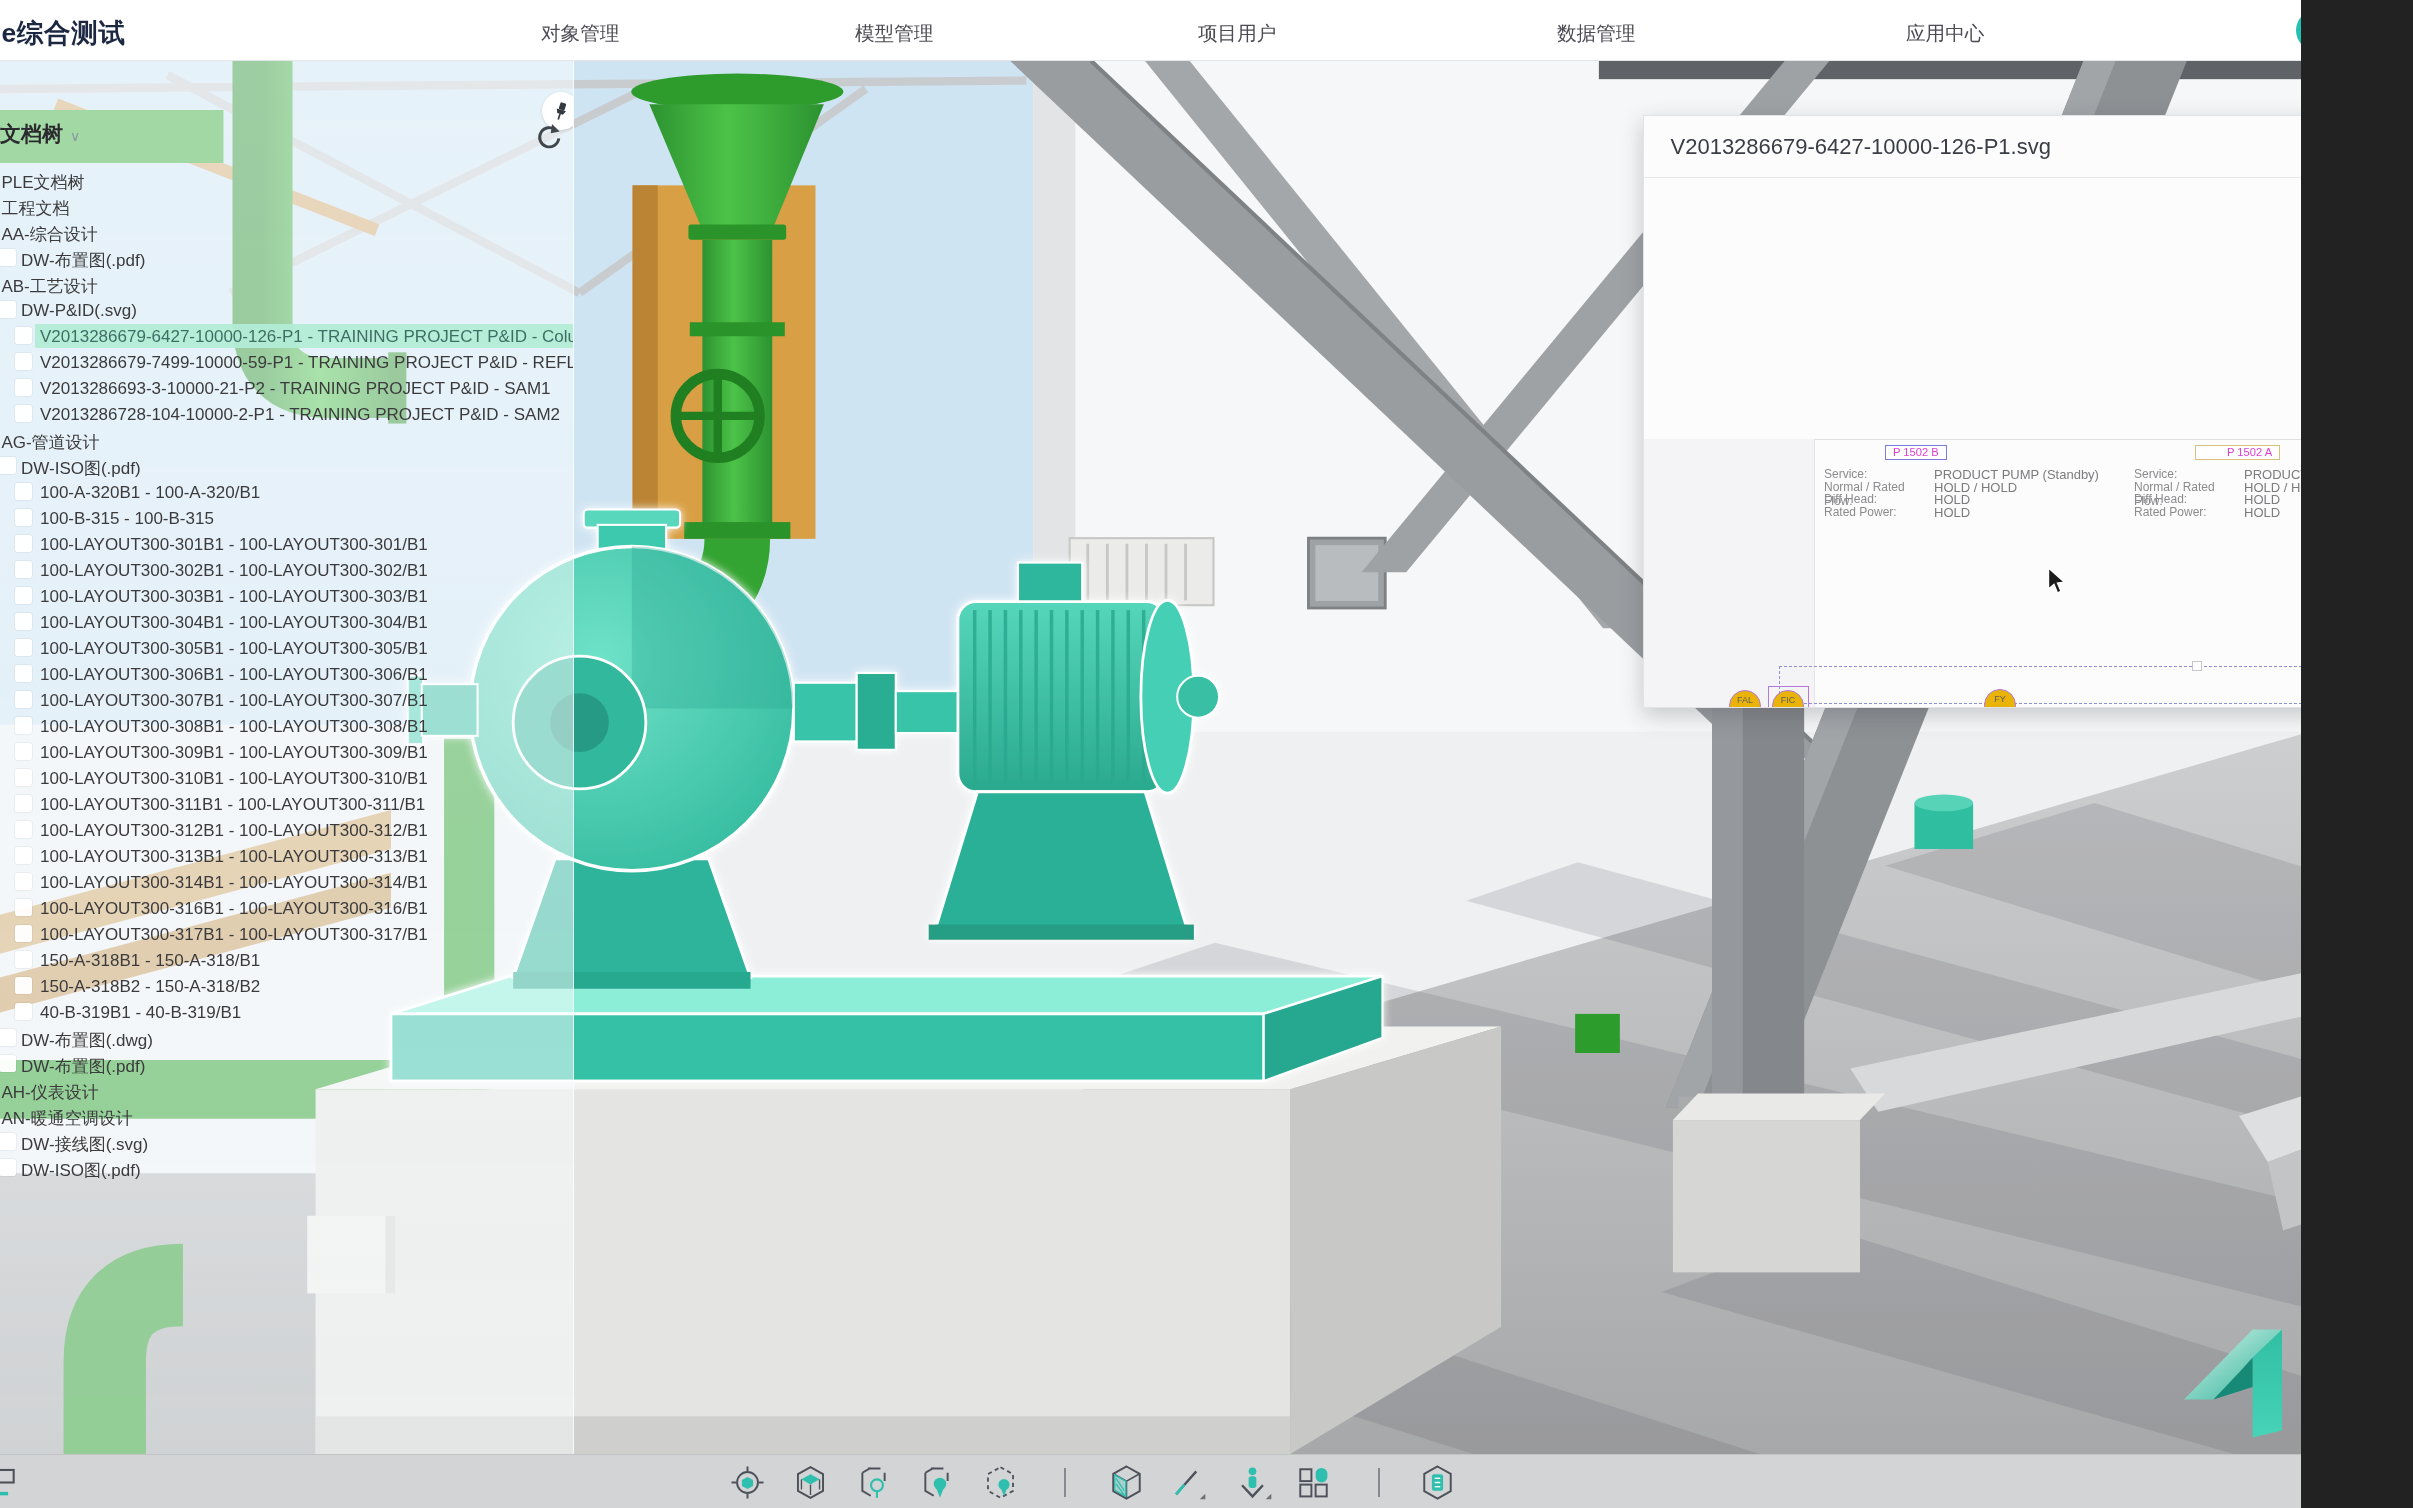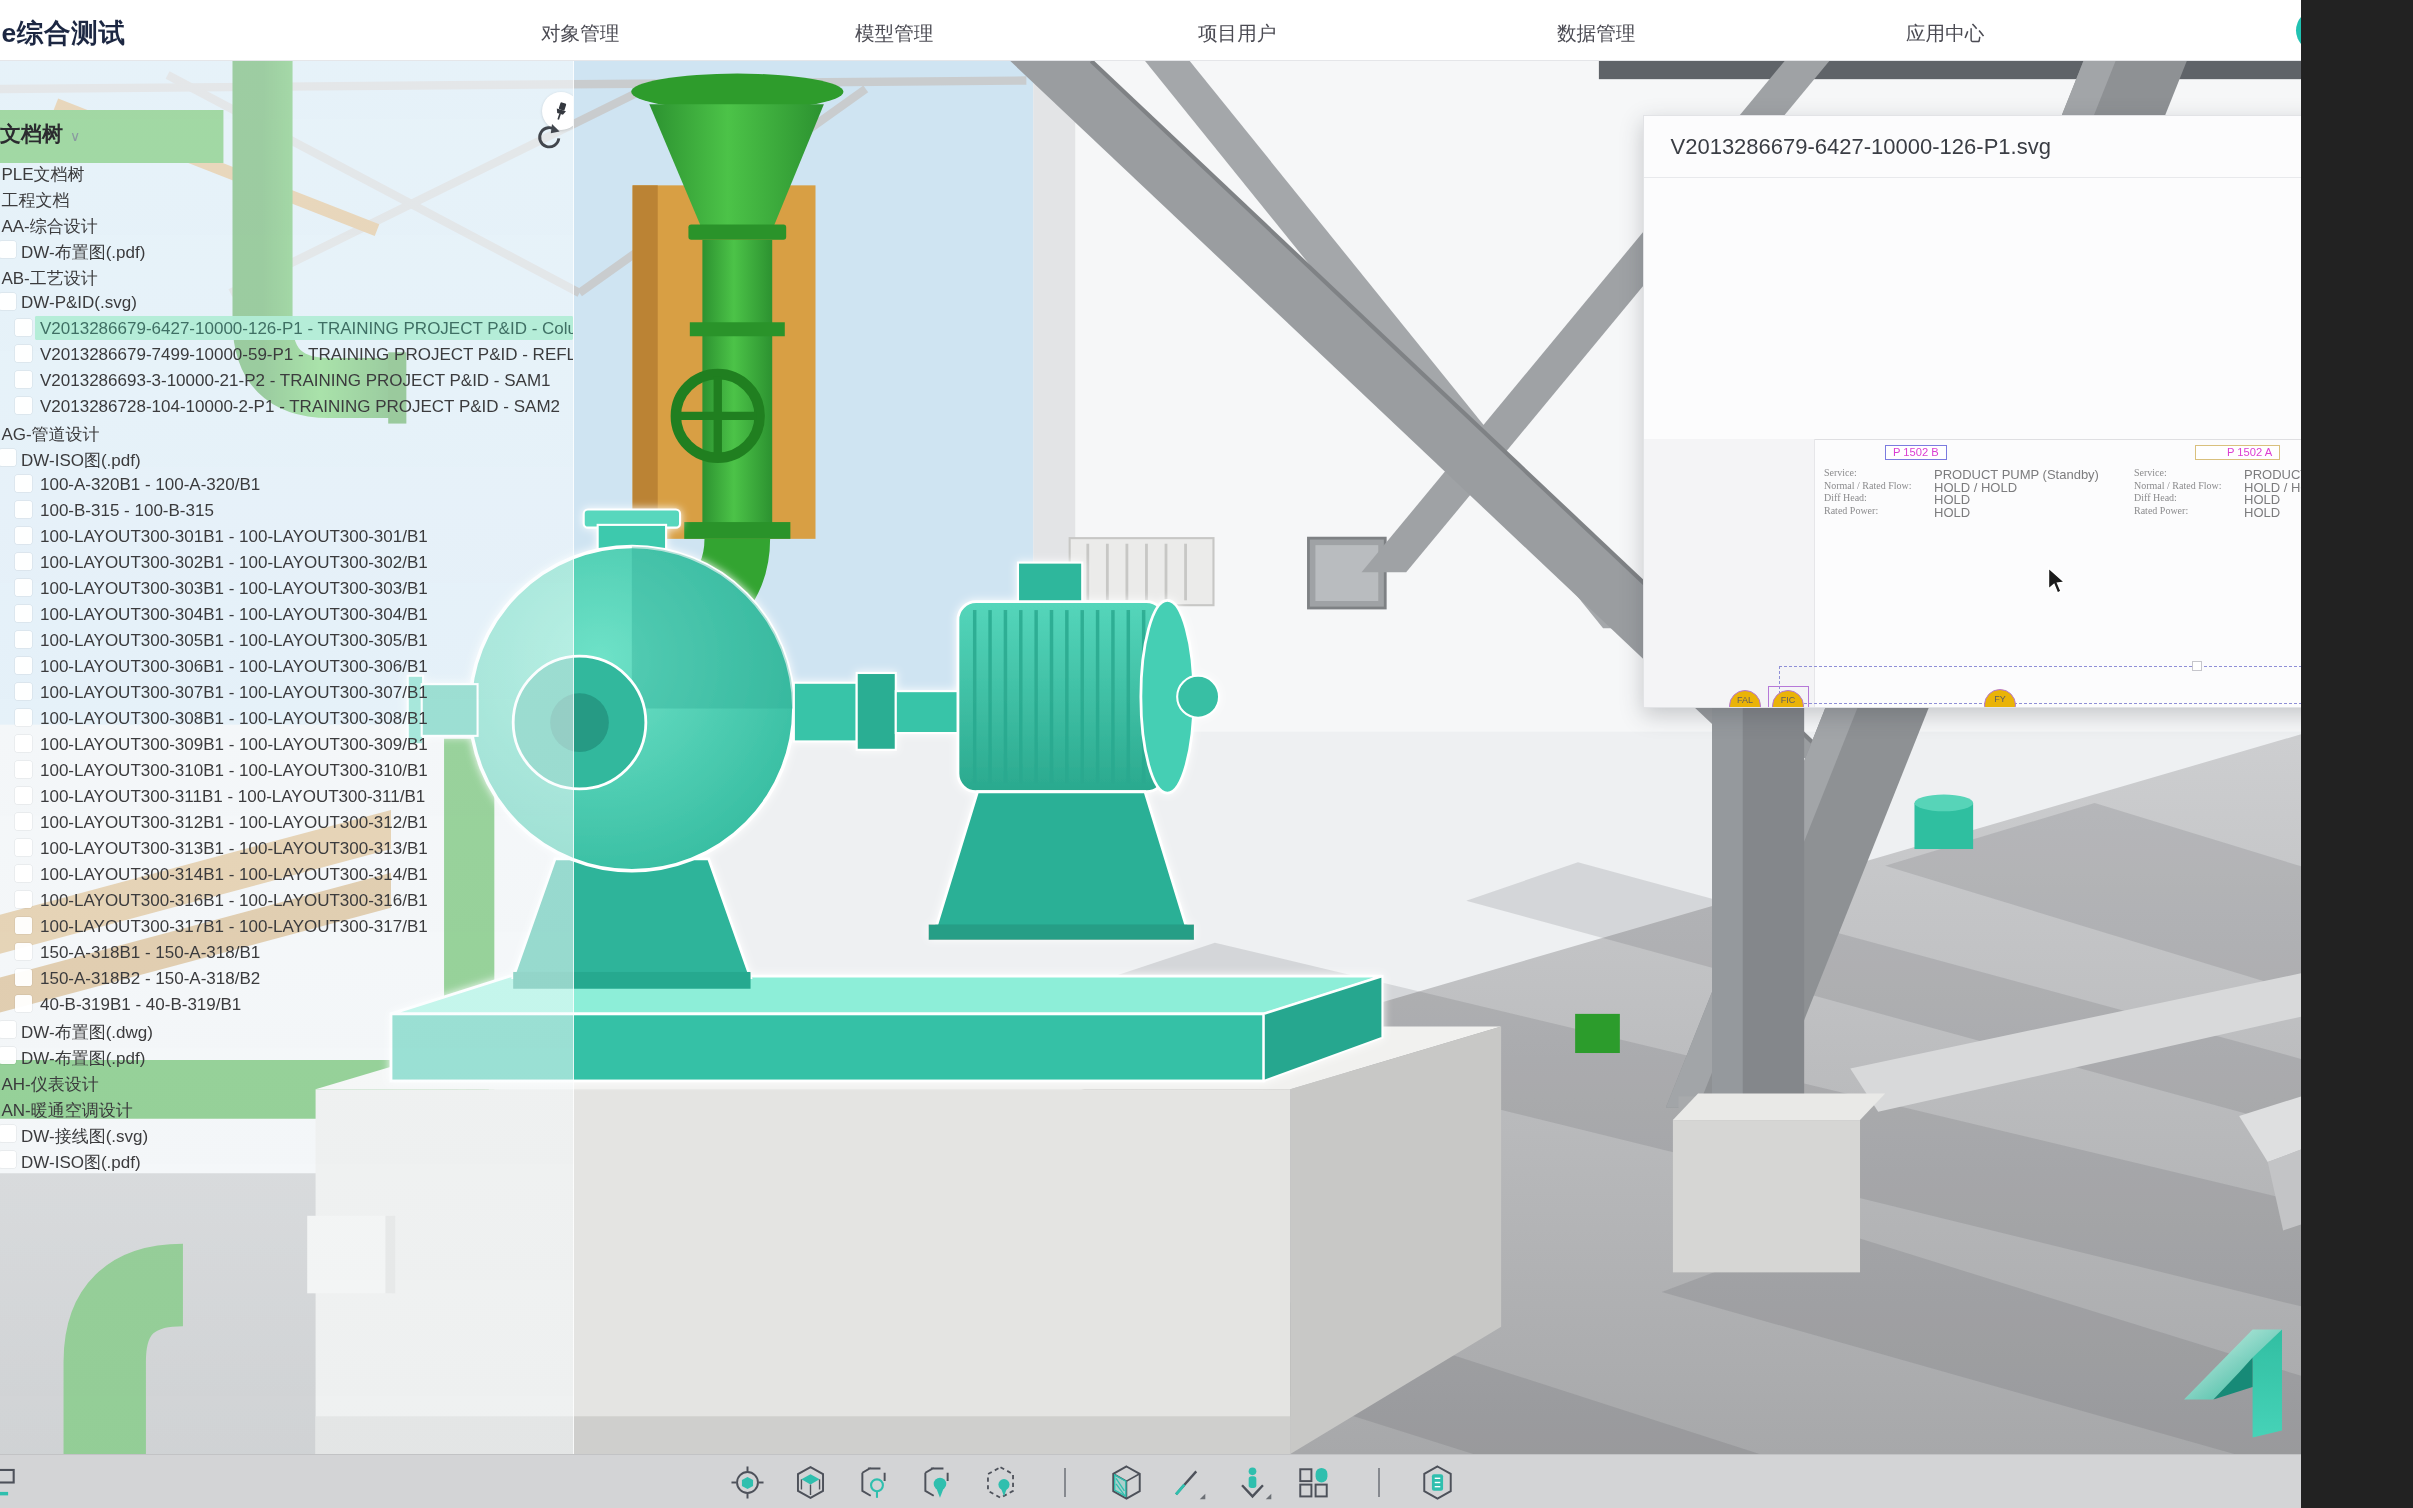--- a/index.html
+++ b/index.html
@@ -18,21 +18,21 @@
   .viewport{position:absolute;left:0;top:61px;width:2413px;height:1393px;z-index:1;}
 
   
   .sidebar{position:absolute;left:0;top:61px;width:574px;height:1393px;z-index:30;
     background:linear-gradient(rgba(250,253,255,.55),rgba(248,252,254,.5));
     border-right:0.7px solid rgba(255,255,255,.75);overflow:hidden;}
   .tree-header{position:absolute;left:0px;top:59px;font-size:21px;font-weight:bold;color:#2b2b2f;white-space:nowrap;}
   .tree-header .chev{font-size:14px;color:#8a9aa0;font-weight:normal;margin-left:7px;}
   .pin-btn{position:absolute;left:542px;top:31px;width:38px;height:38px;border-radius:50%;background:#fff;box-shadow:0 0.7px 2.8px rgba(0,0,0,.15);display:flex;align-items:center;justify-content:center;}
   .refresh-btn{position:absolute;left:532px;top:59px;width:32px;height:32px;}
-  .tree-list{position:absolute;left:0;top:98px;width:100%;}
+  .tree-list{position:absolute;left:0;top:106px;width:100%;}
   .trow{position:relative;height:26px;white-space:nowrap;cursor:pointer;}
   .trow .hl{display:none;}
   .trow.selected .hl{display:block;position:absolute;left:35px;right:0;top:0.7px;bottom:0.7px;background:rgba(178,236,214,.95);border-radius:1.4px;}
   .trow .cb{position:absolute;top:4.2px;width:17px;height:17px;background:rgba(255,255,255,.95);border-radius:2.8px;box-shadow:0 0 0 0.7px rgba(0,0,0,.06);}
   .trow .lbl{position:absolute;top:3.5px;font-size:17px;color:#3b3b3d;}
   .trow.selected .lbl{color:#3f6f64;}
   .trow.ind0 .lbl{left:1.4px;}
   .trow.ind1 .cb{left:-1.4px;} .trow.ind1 .lbl{left:21px;}
   .trow.ind2 .cb{left:15.4px;} .trow.ind2 .lbl{left:40px;}
 
@@ -40,21 +40,21 @@
   .pid-panel{position:absolute;left:1643px;top:115px;width:775px;height:593px;background:#fcfcfd;border:0.7px solid #e2e3e6;box-shadow:0 7px 21px rgba(50,55,65,.25);z-index:40;overflow:hidden;}
   .pid-title{position:absolute;left:26.5px;top:18px;font-size:22px;color:#3a3d44;}
   .pid-divider{position:absolute;left:0;top:61px;width:100%;height:0.7px;background:#e8e9ec;}
   .sheet-line{position:absolute;left:0;top:323px;width:100%;height:0.7px;background:#dfdfe2;}
   .sheet-margin{position:absolute;left:0;top:323px;width:171px;height:270px;background:#f4f4f6;border-right:0.7px solid #e6e6e9;}
   .spec-block{position:absolute;top:323px;width:307px;}
   .spec-block.left{left:180px;} .spec-block.right{left:490px;}
   .spec-block .tag{position:absolute;left:61px;top:5.6px;padding:0.7px 7px;font-size:11.2px;color:#dc3ed2;background:#fff;border:1.4px solid #7b7bdf;}
   .spec-block .rows{position:absolute;left:0;top:28px;}
   .srow{display:flex;height:12.6px;}
-  .sl{display:inline-block;width:110px;font-size:10px;color:#8b8b8d;font-family:Liberation Serif, serif;}
+  .sl{display:inline-block;width:110px;font-size:12px;color:#8b8b8d;}
   .sv{font-size:13px;color:#7c7c7e;}
   .dash-select{position:absolute;left:135px;top:550px;width:563px;height:38px;border:1.4px dashed #8f8fd6;}
   .dash-handle{position:absolute;left:548px;top:545px;width:9.8px;height:9.8px;background:#fff;border:0.7px solid #c6c6cc;}
   .inst{position:absolute;width:32px;height:32px;border:1.4px solid #b678d8;border-radius:50%;background:#eab308;text-align:center;}
   .inst span{display:block;font-size:9px;color:#5e5e62;line-height:10.5px;}
   .inst span:first-child{margin-top:4.2px;}
   .inst.boxed::before{content:"";position:absolute;left:-4.9px;top:-4.9px;width:39px;height:39px;border:1.4px solid #b678d8;}
   .inst-fal{left:85px;top:574px;} .inst-fic{left:128px;top:574px;} .inst-fy{left:340px;top:573px;}
 
   .coord-readout{position:absolute;left:2320px;top:108px;font-size:16px;color:#a9aeb3;white-space:nowrap;z-index:45;}

